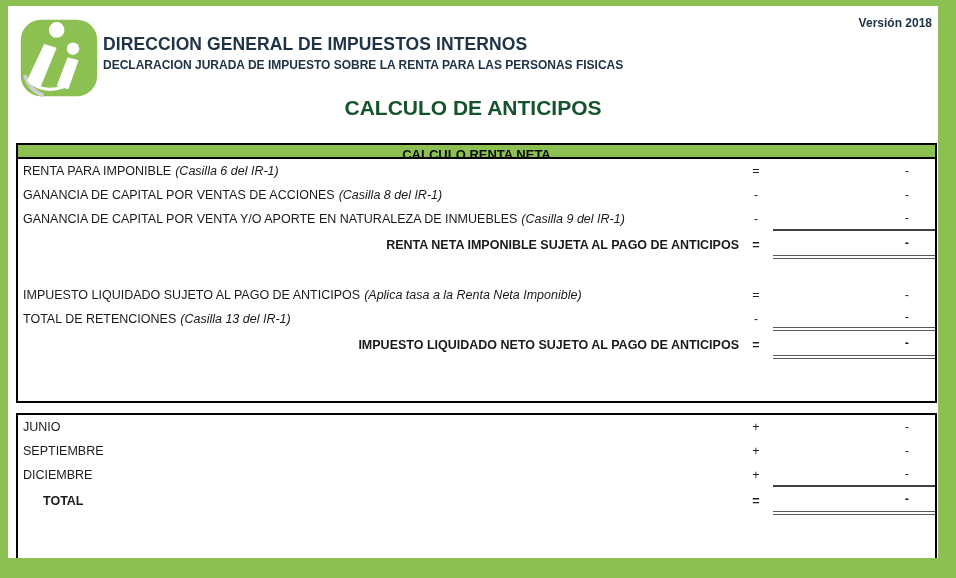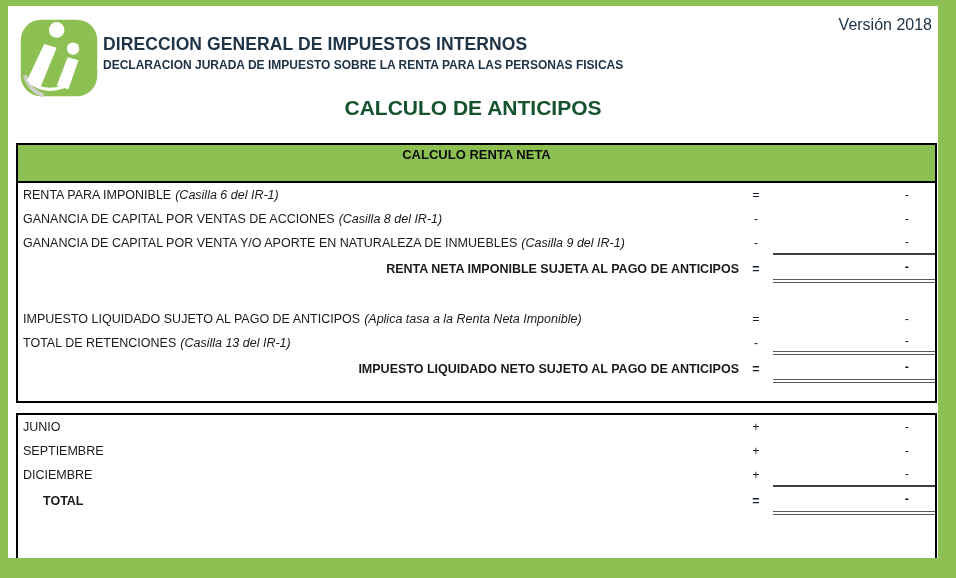--- a/index.html
+++ b/index.html
@@ -38,39 +38,39 @@
   .org-name{
     font-size:17.5px;font-weight:bold;color:var(--navy);
     letter-spacing:.1px;
   }
   .form-name{
     margin-top:3px;
     font-size:12px;font-weight:bold;color:var(--navy);
   }
   .version{
     position:absolute;right:6px;top:10px;
-    font-size:16px;font-weight:normal;color:var(--navy);
+    font-size:12px;font-weight:bold;color:var(--navy);
   }
   .main-title{
     position:absolute;left:0;right:0;top:90px;
     text-align:center;
     font-size:21px;font-weight:bold;color:#14532d;
   }
   
   .boxes{
     position:absolute;left:8px;right:1px;top:137px;bottom:0;
   }
   .box{
     border:2px solid var(--line);
     background:#fff;
   }
   .box1{height:260px;}
   .box2{height:145px;margin-top:10px;border-bottom:none;}
   .section-header{
-    height:38px;line-height:20px;
+    height:14px;line-height:20px;
     background:var(--green);
     border-bottom:2px solid var(--line);
     text-align:center;
     font-size:13px;font-weight:bold;color:#0c0c0c;
   }
   
   .row{display:flex;align-items:center;height:24px;font-size:12.5px;}
   .row.blank{height:24px;}
   .row.total,.row.total-left{height:28px;font-weight:bold;padding-left:20px;}
   .row.total .lab{text-align:right;}

